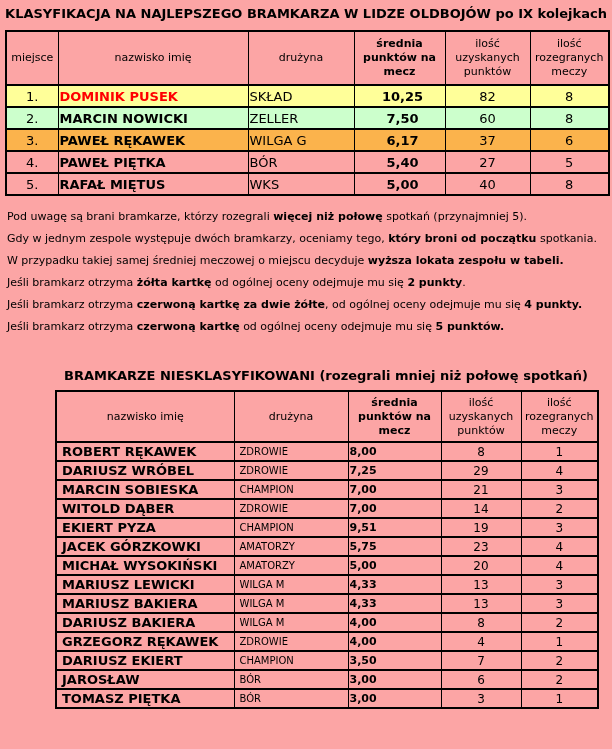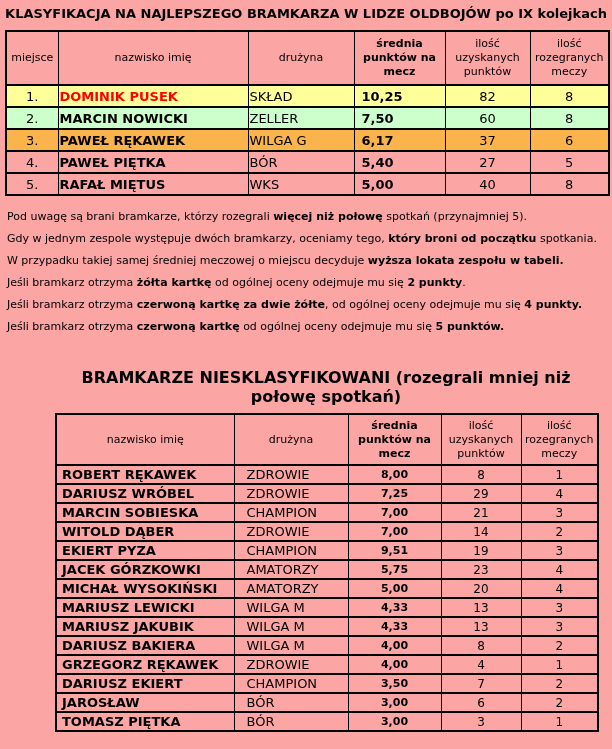--- a/index.html
+++ b/index.html
@@ -51,54 +51,54 @@
   #table1 {
     width: 603px;
     margin-left: 5px;
   }
   #table1 thead tr { height: 54px; }
   #table1 tbody tr { height: 22px; }
   #table1 td { font-size: 13px; vertical-align: middle; }
   #table1 td.col-place   { text-align: center; }
   #table1 td.col-name    { font-weight: bold; }
   #table1 td.col-team    { }
-  #table1 td.col-avg     { font-weight: bold; text-align: left; padding-left: 7px; }
+  #table1 td.col-avg     { font-weight: bold; text-align: center; padding-left: 7px; }
   #table1 td.col-points  { text-align: center; }
   #table1 td.col-matches { text-align: center; }
 
   
   .notes {
     margin: 10px 11px 0 7px;
     font-size: 11px;
   }
   .note-line {
     line-height: 22px;
     height: 22px;
     white-space: nowrap;
   }
   .note-line b { font-weight: bold; }
 
   
   .sub-title {
     width: 542px;
     margin: 30px 0 7px 55px;
-    font-size: 16px;
+    font-size: 13px;
     font-weight: bold;
     text-align: center;
   }
   #table2 {
     width: 542px;
     margin-left: 55px;
   }
   #table2 thead tr { height: 51px; }
   #table2 tbody tr { height: 19px; border-radius: 8px; }
   #table2 td { vertical-align: middle; }
   #table2 td.col-name    { font-weight: bold; font-size: 13px; padding-left: 5px; }
-  #table2 td.col-team    { font-size: 13px; padding-left: 12px; }
-  #table2 td.col-avg     { font-weight: bold; font-size: 11px; text-align: center; margin-left: 8px; }
+  #table2 td.col-team    { font-size: 10px; padding-left: 5px; }
+  #table2 td.col-avg     { font-weight: bold; font-size: 11px; text-align: left; margin-left: 8px; }
   #table2 td.col-points  { font-size: 12px; text-align: center; }
   #table2 td.col-matches { font-size: 12px; text-align: center; }
 </style>
 </head>
 <body>
 
 <div class="page">
 
   <div class="main-title">KLASYFIKACJA NA NAJLEPSZEGO BRAMKARZA W LIDZE OLDBOJÓW po IX kolejkach</div>
 
@@ -244,21 +244,21 @@
           <td class="col-matches">4</td>
         </tr>
         <tr>
           <td class="col-name">MARIUSZ LEWICKI</td>
           <td class="col-team">WILGA M</td>
           <td class="col-avg">4,33</td>
           <td class="col-points">13</td>
           <td class="col-matches">3</td>
         </tr>
         <tr>
-          <td class="col-name">MARIUSZ JAKUBIK</td>
+          <td class="col-name">MARIUSZ BAKIERA</td>
           <td class="col-team">WILGA M</td>
           <td class="col-avg">4,33</td>
           <td class="col-points">13</td>
           <td class="col-matches">3</td>
         </tr>
         <tr>
           <td class="col-name">DARIUSZ BAKIERA</td>
           <td class="col-team">WILGA M</td>
           <td class="col-avg">4,00</td>
           <td class="col-points">8</td>

